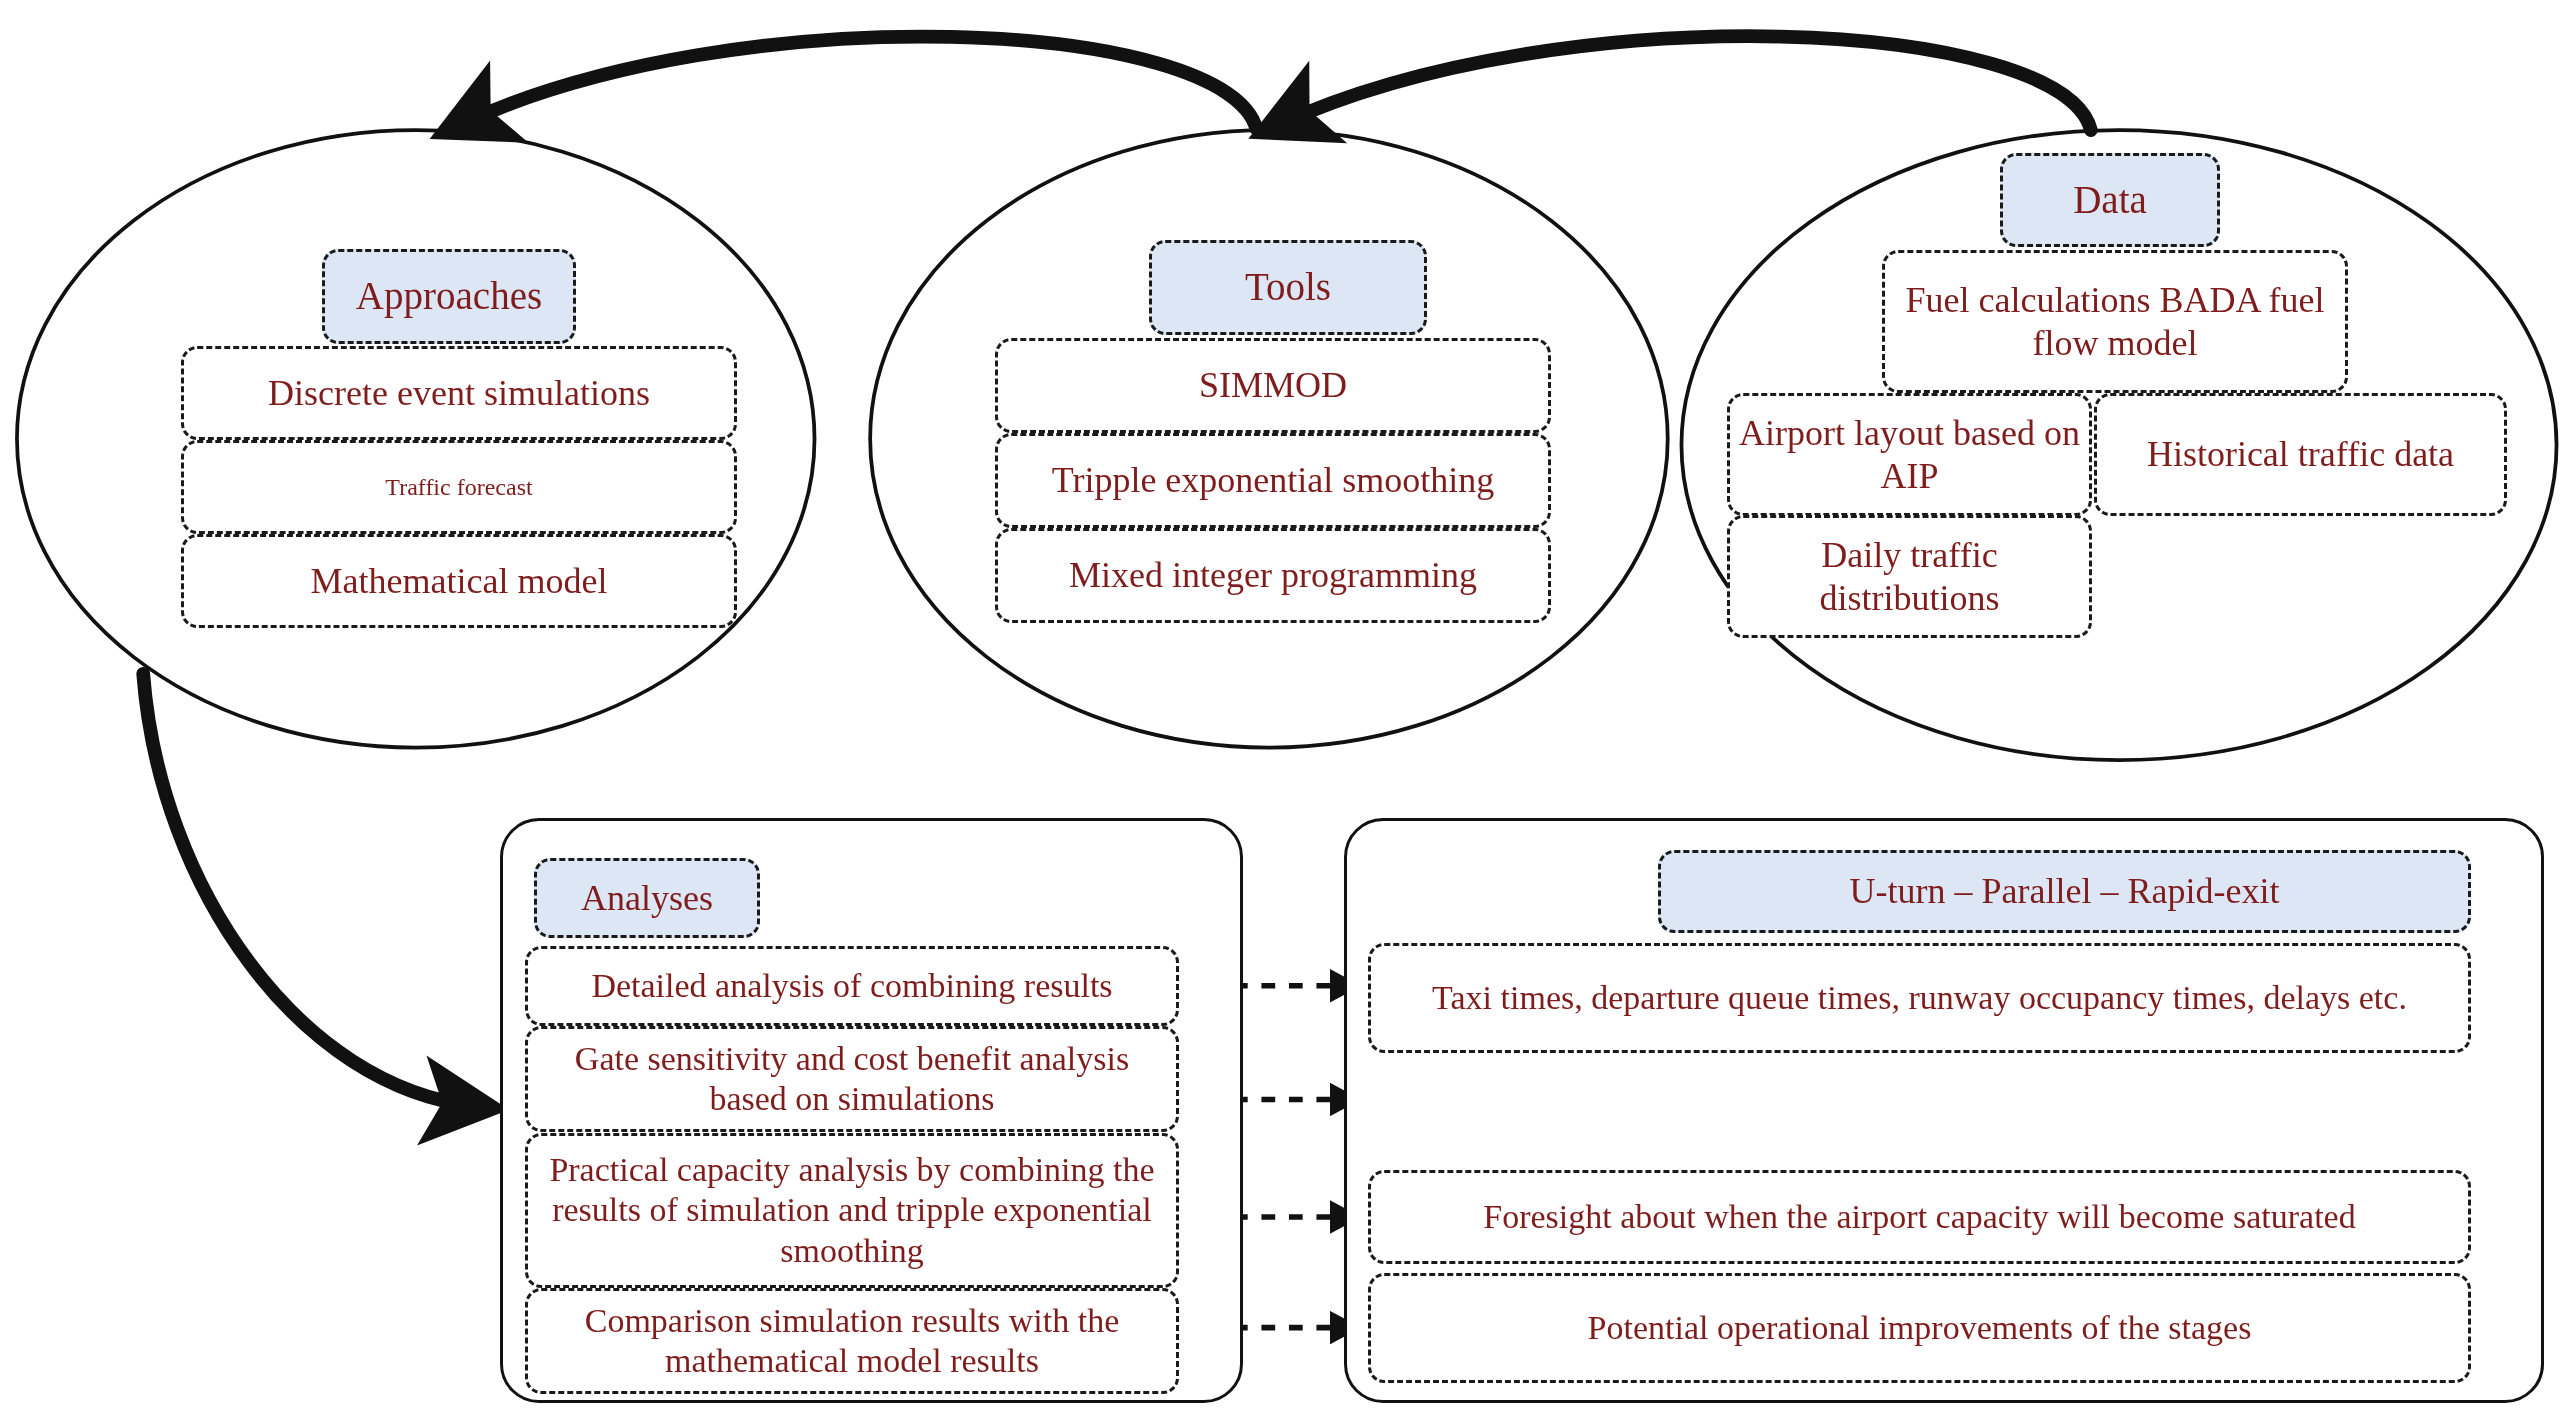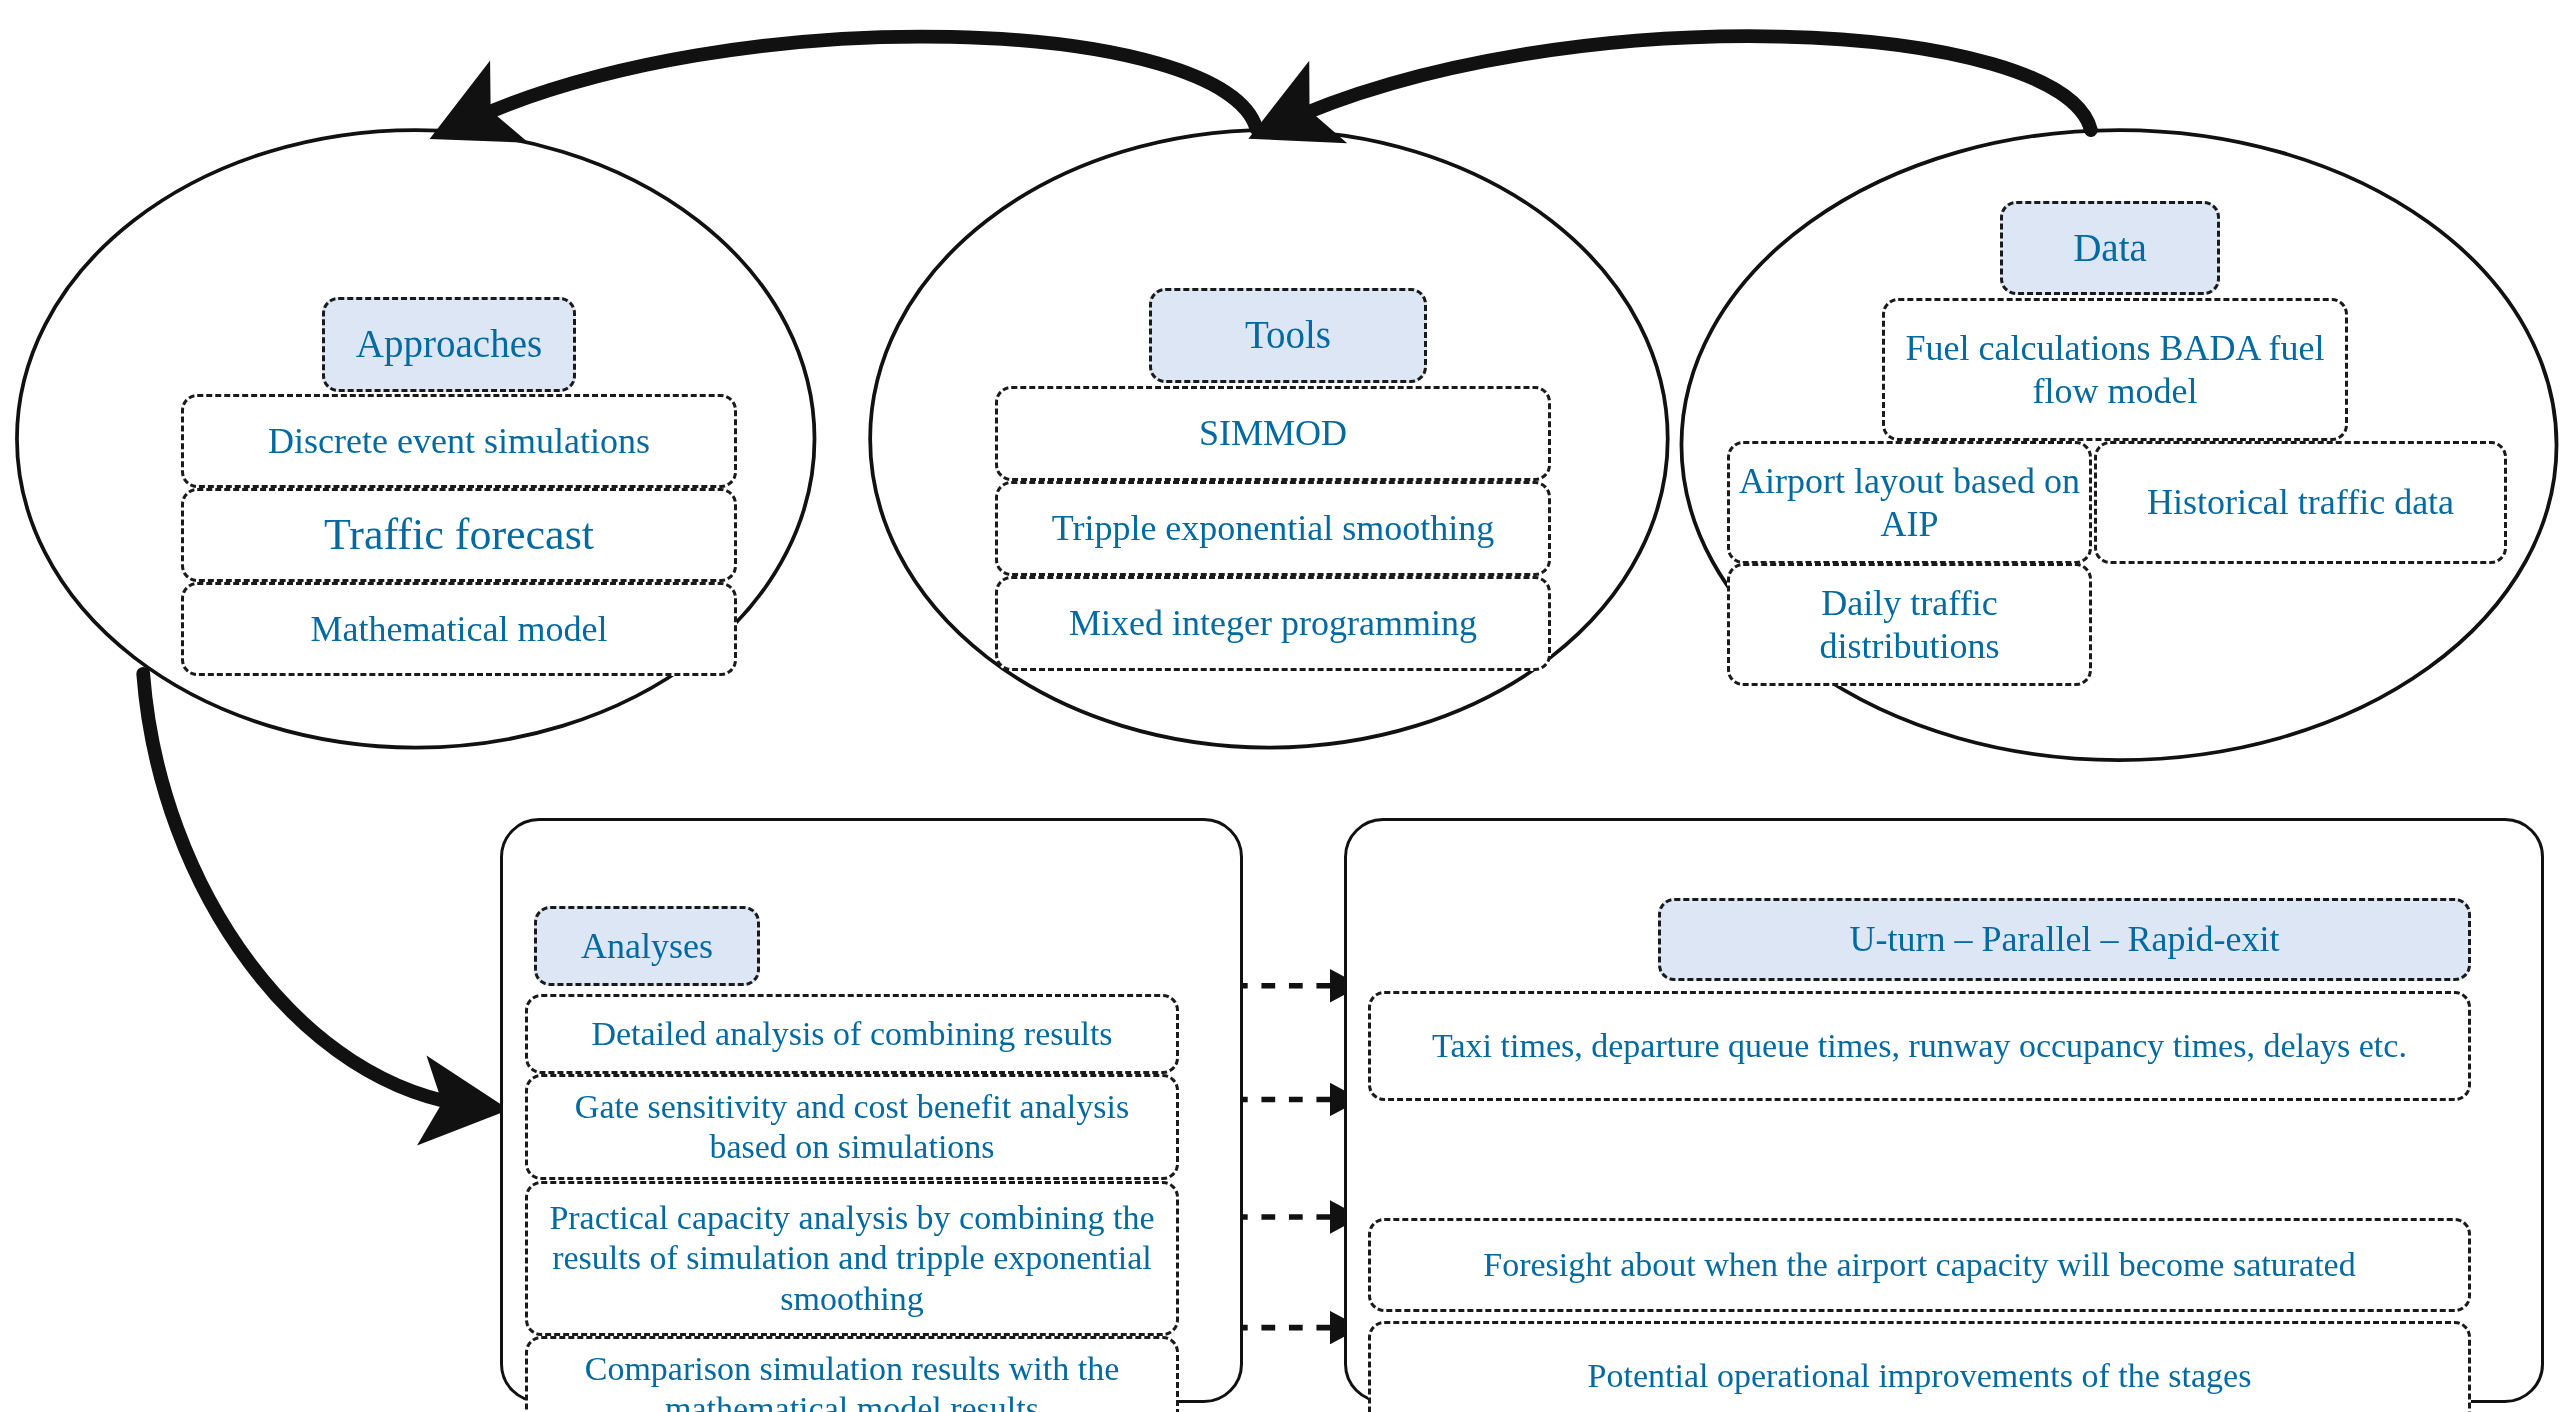--- a/index.html
+++ b/index.html
@@ -17,24 +17,23 @@
   .dbox{
     position:absolute;
     box-sizing:border-box;
     border:3.1px dashed #1a1a1a;
     border-radius:16.3px;
     background:#ffffff;
     display:flex;
     align-items:center;
     justify-content:flex-end;
     text-align:center;
-    color:#0369a1;
+    color:#7f1d1d;
     line-height:1.18;
     padding:2.5px 8.8px;
-    margin-top:48px;
   }
   .dbox.blue{
     background:#dce6f4;
     border-color:#1a1a1a;
   }
   .lbl{display:block;width:100%;}
 
   
   .panel{
     position:absolute;
@@ -77,21 +76,21 @@
     </g>
   </svg>
 
   <div class="dbox blue" style="left:322px;top:249px;width:254px;height:95px;font-size:39px;">
     <span class="lbl">Approaches</span>
   </div>
 
   <div class="dbox" style="left:181px;top:346px;width:556px;height:94px;font-size:36px;">
     <span class="lbl">Discrete event simulations</span>
   </div>
-  <div class="dbox" style="left:181px;top:440px;width:556px;height:94px;font-size:44px;">
+  <div class="dbox" style="left:181px;top:440px;width:556px;height:94px;font-size:24px;">
     <span class="lbl">Traffic forecast</span>
   </div>
   <div class="dbox" style="left:181px;top:534px;width:556px;height:94px;font-size:36px;">
     <span class="lbl">Mathematical model</span>
   </div>
 
   <div class="dbox blue" style="left:1149px;top:240px;width:278px;height:95px;font-size:39px;">
     <span class="lbl">Tools</span>
   </div>
 

